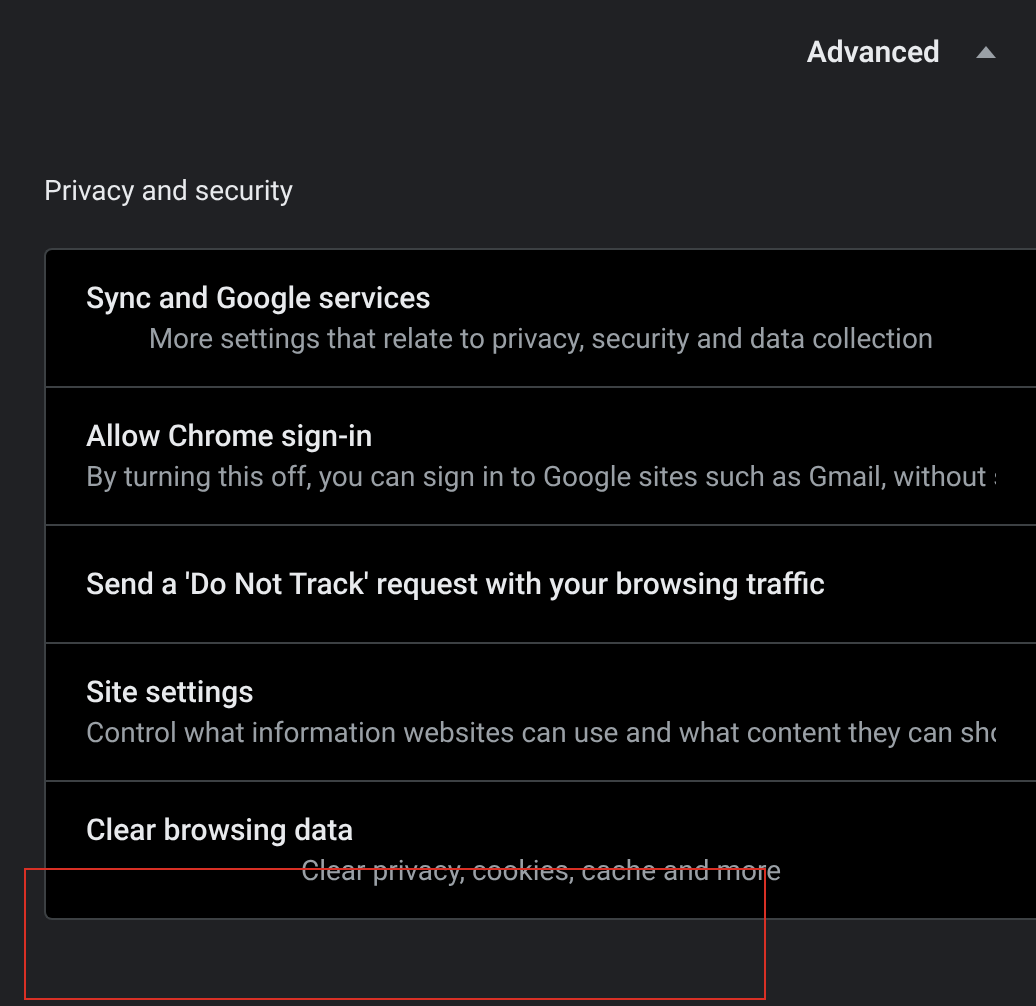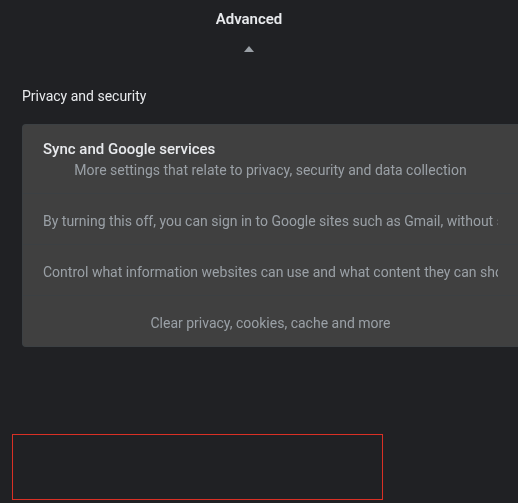--- a/index.html
+++ b/index.html
@@ -12,21 +12,20 @@
       overflow: hidden;
       font-size: 14px;
     }
     .top-bar {
       height: 52px;
       display: flex;
       align-items: center;
       justify-content: flex-end;
       padding-right: 20px;
       gap: 18px;
-      flex-direction: column;
     }
     .advanced-label {
       font-size: 15px;
       font-weight: 600;
       color: #e8eaed;
     }
     .triangle-up {
       width: 0;
       height: 0;
       border-left: 5px solid transparent;
@@ -34,21 +33,21 @@
       border-bottom: 6px solid #9aa0a6;
     }
     .section-title {
       padding: 36px 0 20px 22px;
       font-size: 14px;
       font-weight: 400;
       color: #e8eaed;
     }
     .settings-group {
       margin-left: 22px;
-      background: #404040;
+      background: #000000;
       border: 1px solid #3c4043;
       border-radius: 4px 0 0 4px;
       overflow: hidden;
       border-right: none;
     }
     .settings-row {
       padding: 15px 20px;
       border-bottom: 1px solid #3c4043;
     }
     .settings-row:last-child { border-bottom: none; }
@@ -84,27 +83,33 @@
 <div class="section-title">Privacy and security</div>
 
 <div class="settings-group">
 
   <div class="settings-row">
     <div class="row-title">Sync and Google services</div>
     <div class="row-desc">More settings that relate to privacy, security and data collection</div>
   </div>
 
   <div class="settings-row">
+    <div class="row-title">Allow Chrome sign-in</div>
     <div class="row-desc">By turning this off, you can sign in to Google sites such as Gmail, without signing in to Chrome</div>
   </div>
 
+  <div class="settings-row" style="padding-top:20px;padding-bottom:20px;">
+    <div class="row-title">Send a 'Do Not Track' request with your browsing traffic</div>
+  </div>
 
   <div class="settings-row">
+    <div class="row-title">Site settings</div>
     <div class="row-desc">Control what information websites can use and what content they can show you</div>
   </div>
 
   <div class="settings-row">
+    <div class="row-title">Clear browsing data</div>
     <div class="row-desc">Clear privacy, cookies, cache and more</div>
   </div>
 
 </div>
 
 <div class="highlight-box" style="left:12px; top:434px; width:371px; height:66px;"></div>
 
 </body></html>

